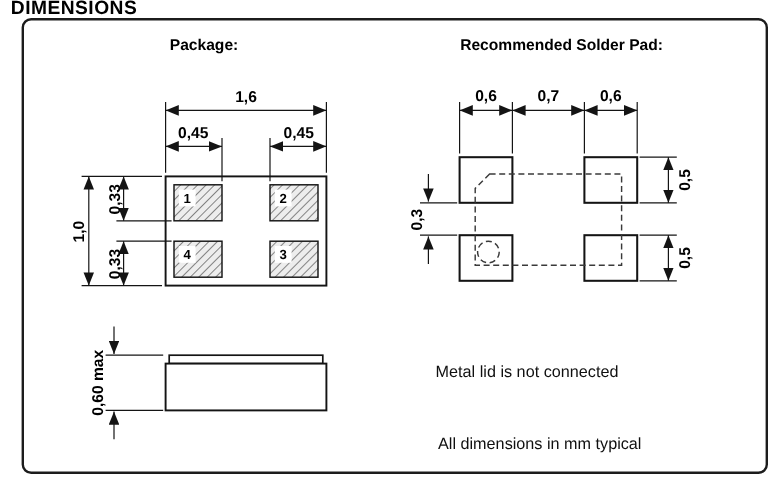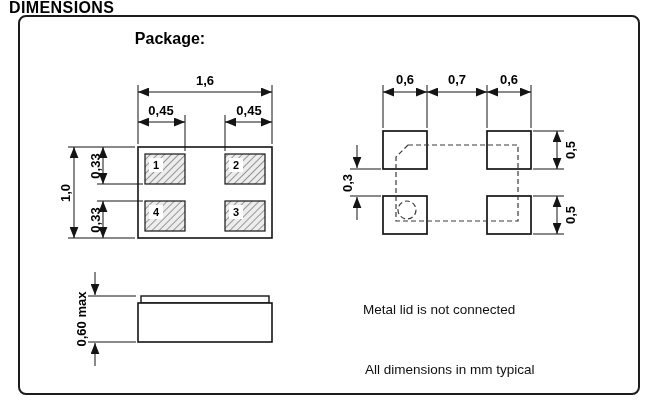--- a/index.html
+++ b/index.html
@@ -13,21 +13,21 @@
   .frame {
     position: absolute; left: 18px; top: 15px; width: 622px; height: 380px;
     border: 2px solid #1c1c1c; border-radius: 8px; background: #fff;
   }
   .title {
     position: absolute; left: 7px; top: 0px;
     font-size: 16px; font-weight: bold; letter-spacing: 0.4px; color: #000;
     background: #fff; padding: 0 2px; line-height: 15px;
   }
   .heading {
-    position: absolute; top: 30px; font-size: 16px; font-weight: bold;
+    position: absolute; top: 30px; font-size: 13px; font-weight: bold;
     text-align: center; color: #000;
   }
   .heading.pkg { left: 105px; width: 130px; }
   .heading.sld { left: 330px; width: 276px; }
   .note { position: absolute; font-size: 13.5px; color: #101010; }
   .note.n1 { left: 363px; top: 302px; }
   .note.n2 { left: 365px; top: 362px; }
   svg.drawing { position: absolute; left: 0; top: 0; }
   svg text {
     font-family: "Liberation Sans", "DejaVu Sans", sans-serif;
@@ -42,20 +42,21 @@
   .dash { fill: none; stroke: #3a3a3a; stroke-width: 1.2; stroke-dasharray: 5 3; }
   .numbox { fill: #fff; }
 </style>
 </head>
 <body>
 
 <div class="stage">
   <div class="frame"></div>
   <div class="title">DIMENSIONS</div>
   <div class="heading pkg">Package:</div>
+  <div class="heading sld">Recommended Solder Pad:</div>
 
   <svg class="drawing" width="648" height="403" viewBox="0 0 648 403">
     <defs>
       <marker id="aE" viewBox="0 0 10 8" refX="10" refY="4" markerWidth="11" markerHeight="9" orient="auto">
         <path d="M0,0 L10,4 L0,8 Z" fill="#141414"></path>
       </marker>
       <marker id="aS" viewBox="0 0 10 8" refX="0" refY="4" markerWidth="11" markerHeight="9" orient="auto">
         <path d="M10,0 L0,4 L10,8 Z" fill="#141414"></path>
       </marker>
       <pattern id="hatch" width="5" height="5" patternUnits="userSpaceOnUse" patternTransform="rotate(45)">

